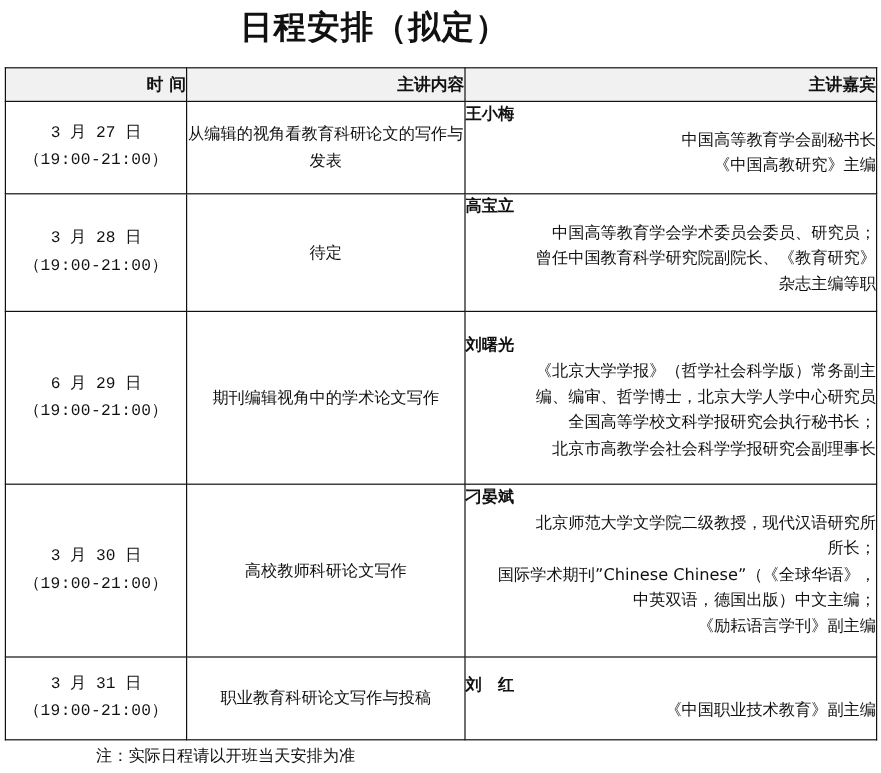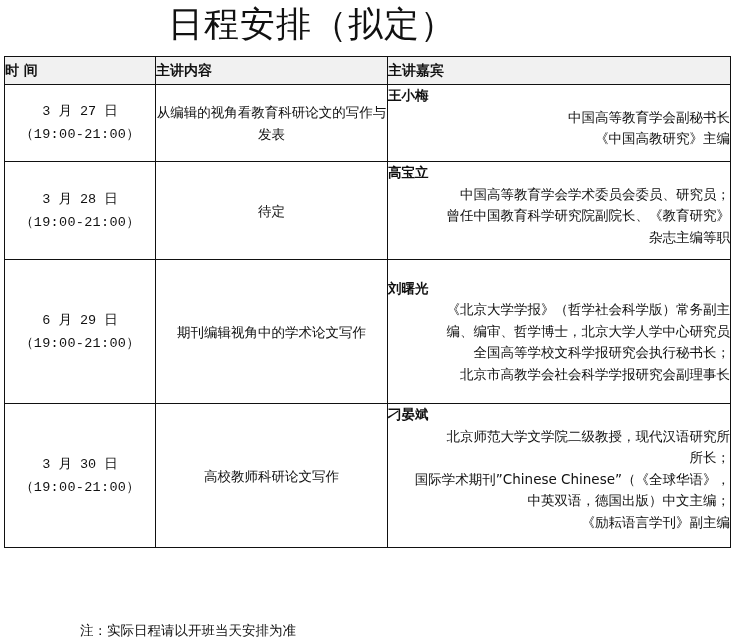--- a/index.html
+++ b/index.html
@@ -1,25 +1,25 @@
 <!DOCTYPE html>
 <html><head>
 <meta charset="utf-8">
 <style>
   html, body { margin: 0; padding: 0; background: #ffffff; }
   body { width: 734px; height: 644px; position: relative; overflow: hidden;
          font-family: "DejaVu Sans", "Liberation Sans", sans-serif; color: #111; }
   .title { position: absolute; left: 0; top: 4px; width: 624px; text-align: center;
-           font-family: "DejaVu Serif", "Liberation Serif", serif; font-weight: normal;
-           font-size: 35px; letter-spacing: 1px; line-height: 40px; }
+           font-family: "DejaVu Serif", "Liberation Serif", serif; font-weight: bold;
+           font-size: 27px; letter-spacing: 1px; line-height: 40px; }
   table.sched { position: absolute; left: 4px; top: 56px; width: 726px;
                 border-collapse: collapse; table-layout: fixed; }
   table.sched th, table.sched td { border: 1.5px solid #111; padding: 0; }
   table.sched th { background: #f1f1f1; height: 27px; font-size: 14px; font-weight: bold;
-                   text-align: left; }
+                   text-align: right; }
   td.time { text-align: center; font-size: 13.5px; line-height: 23px; font-family: Liberation Mono, monospace; }
   td.topic { text-align: center; font-size: 13.5px; line-height: 22px; padding: 0 8px; margin-top: 19px; }
   td.guest { font-size: 13.5px; line-height: 21.5px; padding: 2px 8px 2px 8px; vertical-align: top; }
   .time-range { letter-spacing: 0.3px; }
   .gname { font-weight: bold; display: block; }
   .gline { display: block; white-space: nowrap; text-align: right; }
   .note { position: absolute; left: 80px; top: 620px; font-size: 13.5px; line-height: 20px; }
   .c1 { width: 151px; } .c2 { width: 232px; } .c3 { width: 343px; }
 </style>
 </head>
@@ -93,16 +93,27 @@
       <td class="guest">
         <span class="gname">刁晏斌</span>
         <span class="gline">北京师范大学文学院二级教授，现代汉语研究所</span>
         <span class="gline">所长；</span>
         <span class="gline">国际学术期刊”Chinese Chinese”（《全球华语》，</span>
         <span class="gline">中英双语，德国出版）中文主编；</span>
         <span class="gline">《励耘语言学刊》副主编</span>
       </td>
     </tr>
 
+    <tr style="height:69px">
+      <td class="time">
+        <span style="display:block">3 月 31 日</span>
+        <span style="display:block" class="time-range">（19:00-21:00）</span>
+      </td>
+      <td class="topic">职业教育科研论文写作与投稿</td>
+      <td class="guest" style="vertical-align:middle">
+        <span class="gname">刘　红</span>
+        <span class="gline">《中国职业技术教育》副主编</span>
+      </td>
+    </tr>
   </tbody>
 </table>
 
 <div class="note">注：实际日程请以开班当天安排为准</div>
 
 </body></html>

